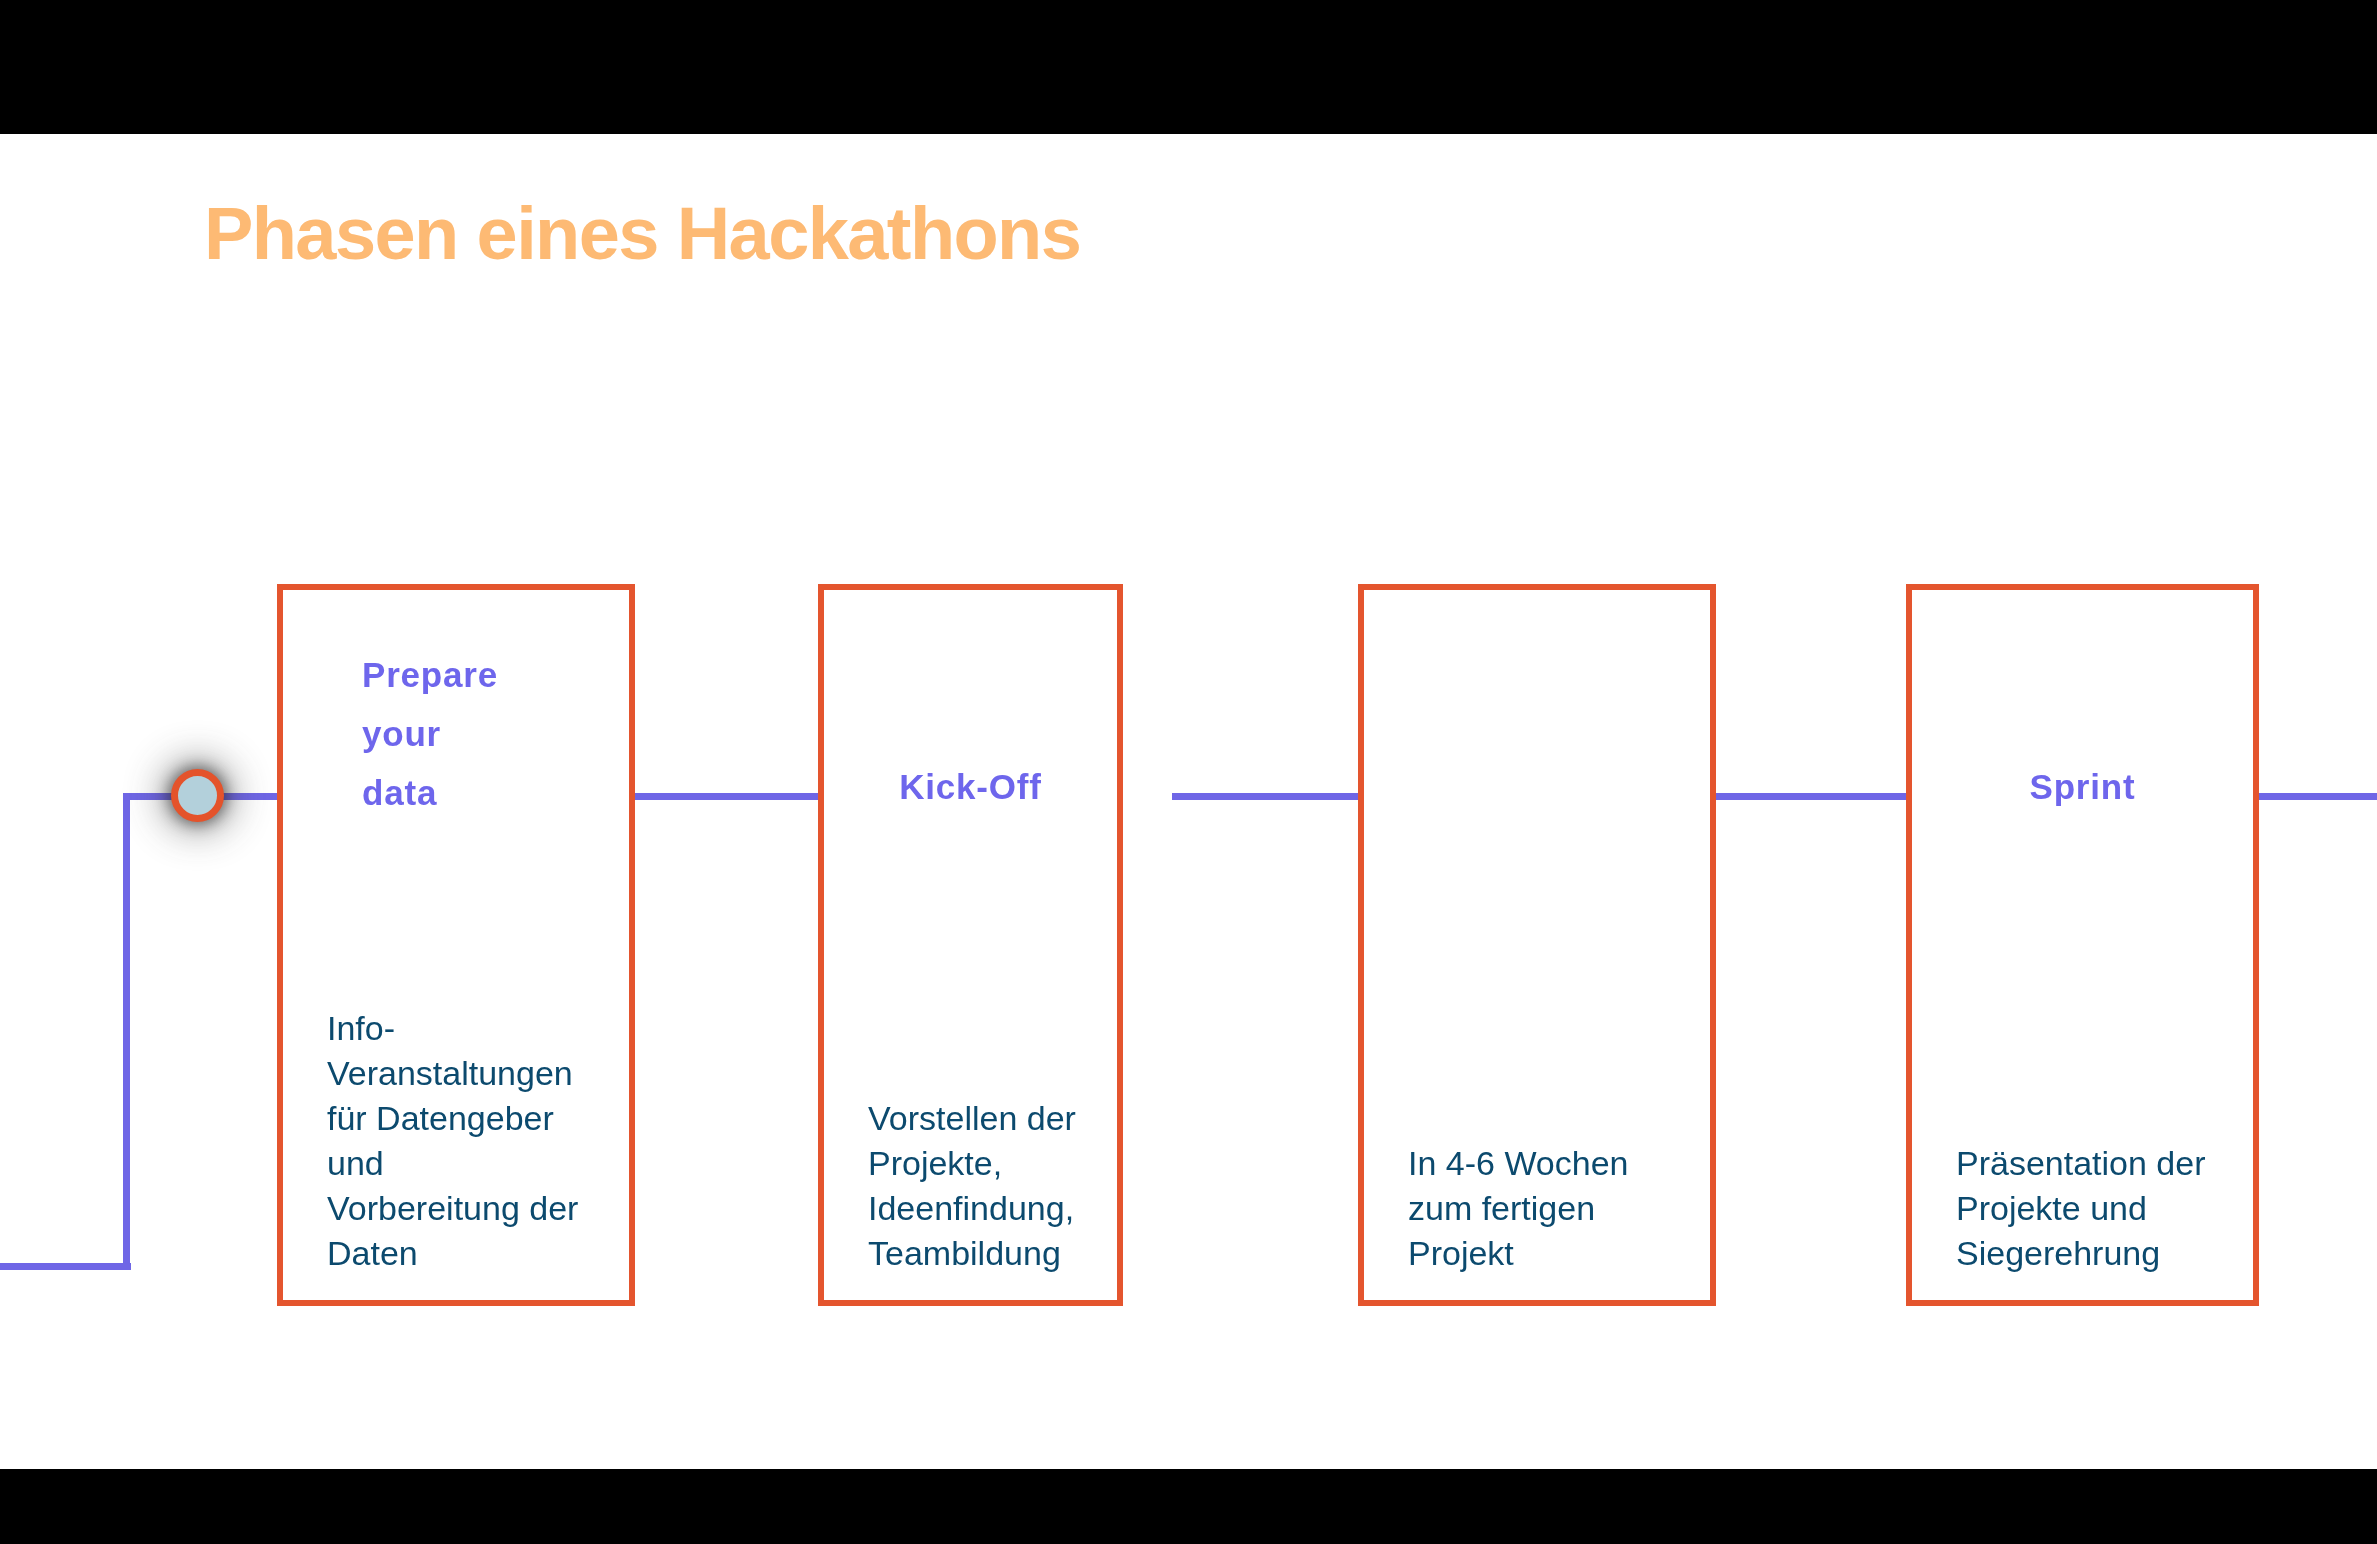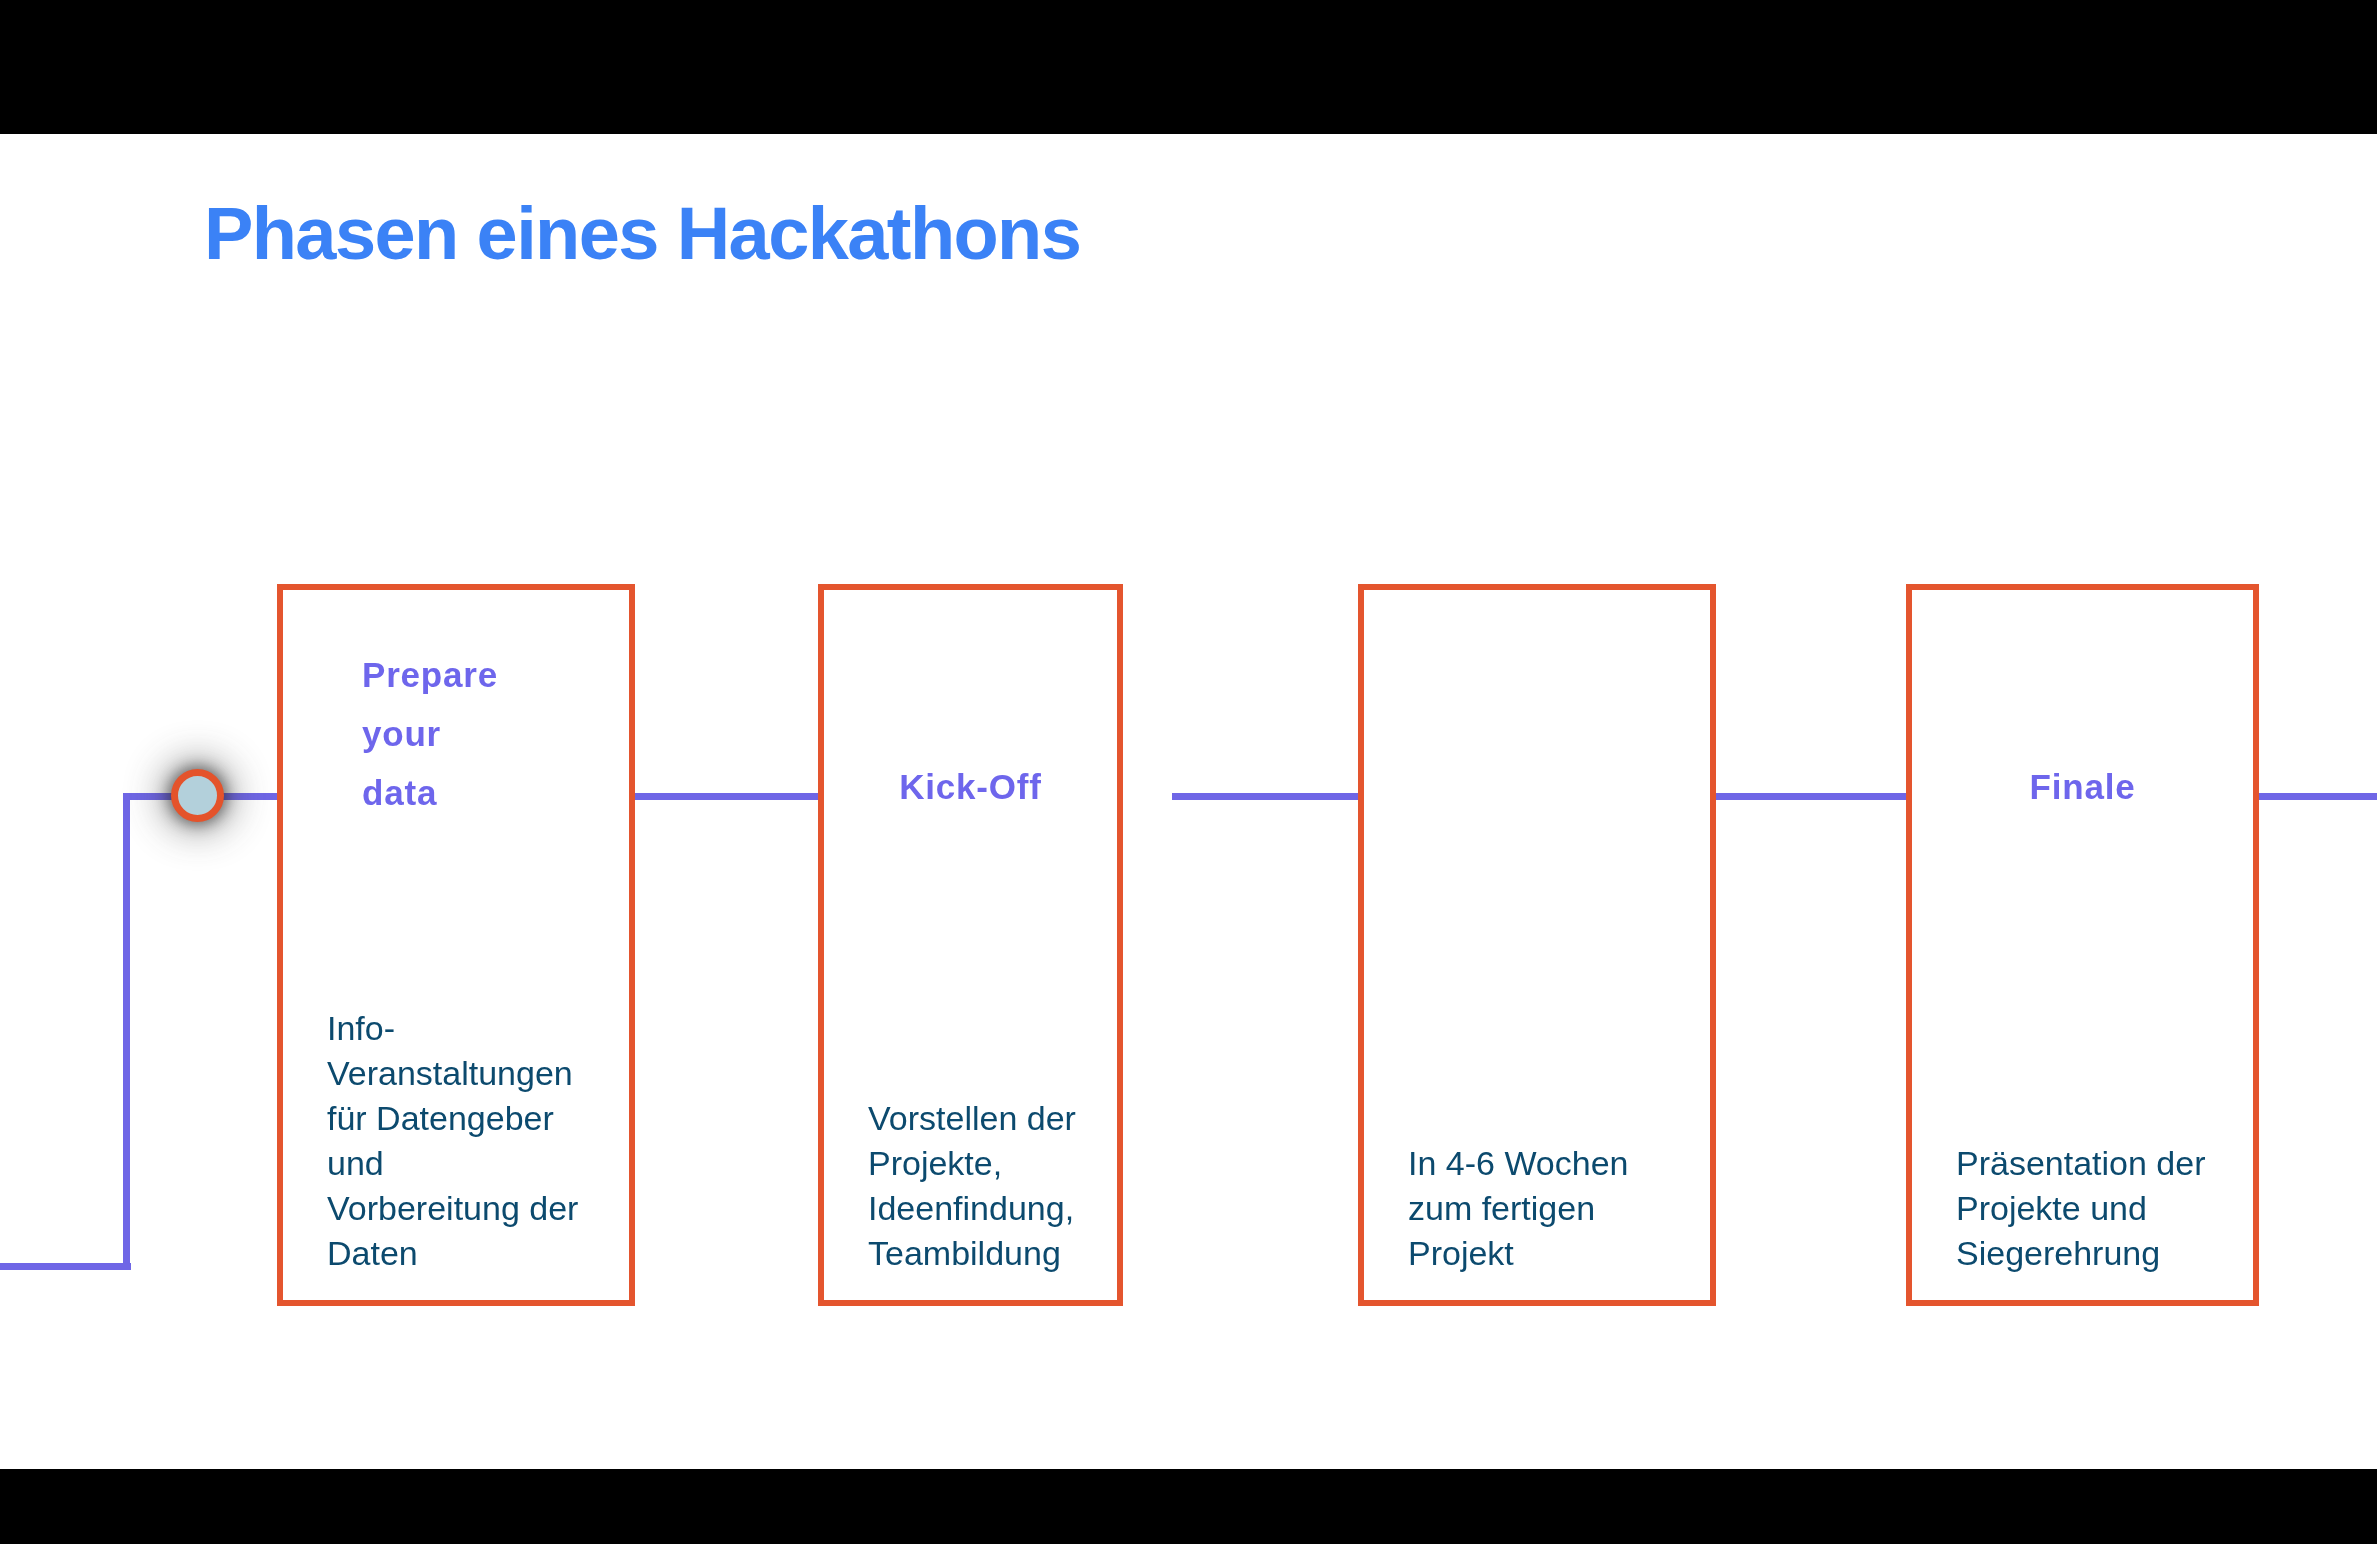--- a/index.html
+++ b/index.html
@@ -11,21 +11,21 @@
   }
   .stage { position: relative; width: 2377px; height: 1544px; background: #000000; }
   .slide-bg {
     position: absolute; left: 0; top: 134px;
     width: 2377px; height: 1335px;
     background: #ffffff;
   }
   .slide-title {
     position: absolute; left: 204px; top: 195px; margin: 0;
     font-size: 74px; font-weight: 700; letter-spacing: -1.6px;
-    color: #3b82f6; line-height: 1.05;
+    color: #fdba74; line-height: 1.05;
   }
   
   .seg { position: absolute; background: #6F66E6; }
   .seg.h { height: 7px; }
   .seg.v { width: 7px; }
   .seg-left-horizontal { left: 0;    top: 1263px; width: 131px; }
   .seg-left-vertical   { left: 123px; top: 793px; height: 476px; }
   .seg-start           { left: 123px; top: 793px; width: 154px; }
   .seg-1-2             { left: 634px; top: 793px; width: 185px; }
   .seg-2-3             { left: 1172px; top: 793px; width: 186px; }
@@ -107,20 +107,20 @@
 Teambildung</p>
   </article>
 
   <article class="card card-3">
     <p>In 4-6 Wochen
 zum fertigen
 Projekt</p>
   </article>
 
   <article class="card card-4">
-    <h2>Finale</h2>
+    <h2>Sprint</h2>
     <p>Präsentation der
 Projekte und
 Siegerehrung</p>
   </article>
 
 </div>
 
 
 </body></html>

